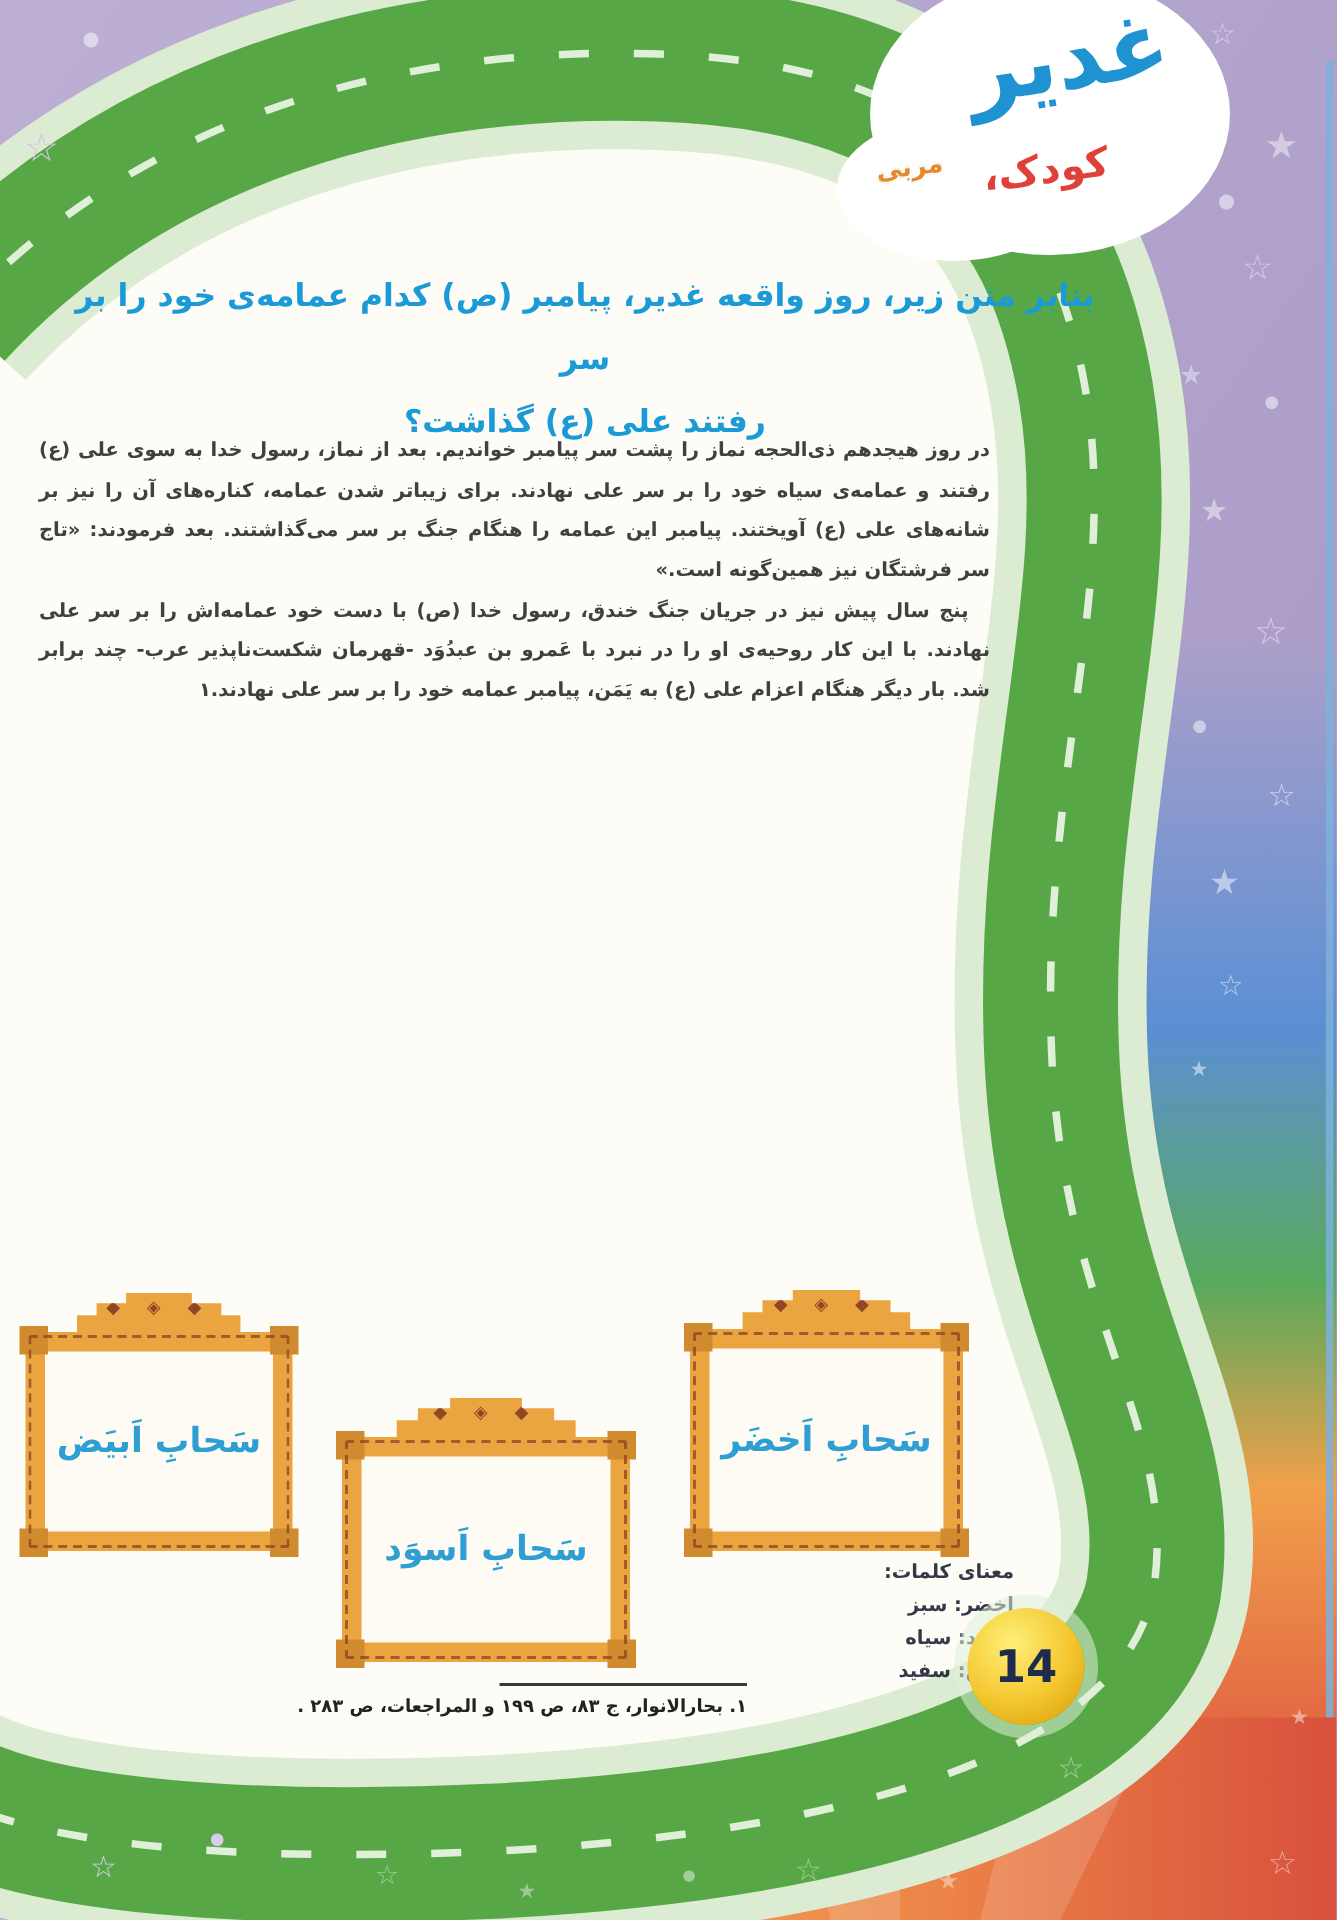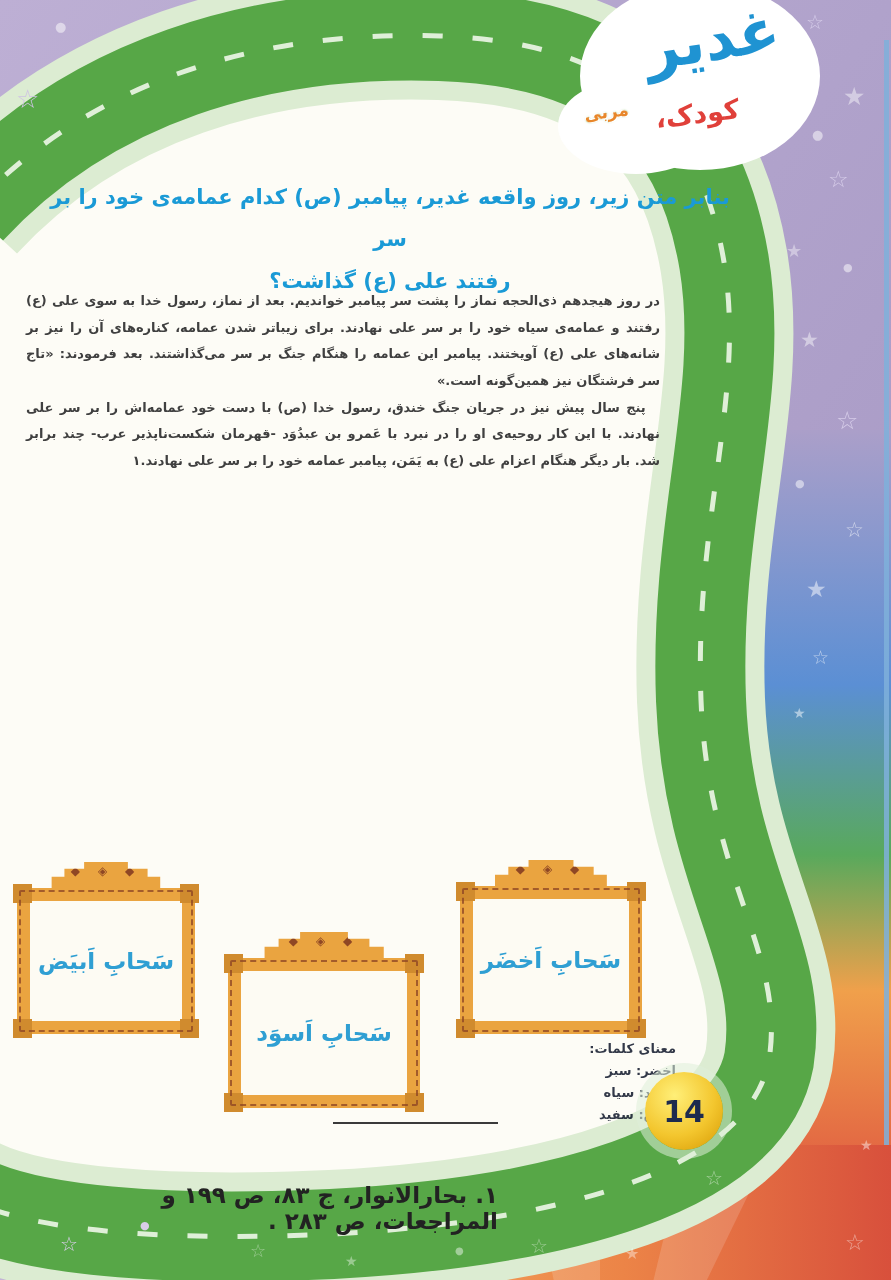--- a/index.html
+++ b/index.html
@@ -67,22 +67,22 @@
   .frame-aswad{left:228px;top:958px;width:166px;height:124px;}
   .frame-akhzar{left:460px;top:886px;width:156px;height:122px;}
 
   
   .vocab{position:absolute;left:528px;top:1038px;width:148px;z-index:5;
         color:#0f172a;font-size:13px;font-weight:bold;line-height:1.7;text-align:right;opacity:.85;}
   .vocab div{margin:0;}
 
   
   .footnote-rule{position:absolute;left:333px;top:1122px;width:165px;height:2px;background:#3a3a3a;z-index:5;}
-  .footnote{position:absolute;left:100px;top:1182px;width:398px;z-index:5;
-        color:#222;font-size:23px;font-weight:bold;text-align:right;}
+  .footnote{position:absolute;left:100px;top:1130px;width:398px;z-index:5;
+        color:#222;font-size:12px;font-weight:bold;text-align:right;}
 </style>
 </head>
 <body>
 
 <div class="stage">
 
   <svg class="bg" width="891" height="1280" viewBox="0 0 891 1280" aria-hidden="true">
     <defs>
       <linearGradient id="purp" x1="0" y1="0" x2="1" y2="1">
         <stop offset="0" stop-color="#bdafd4"></stop>

